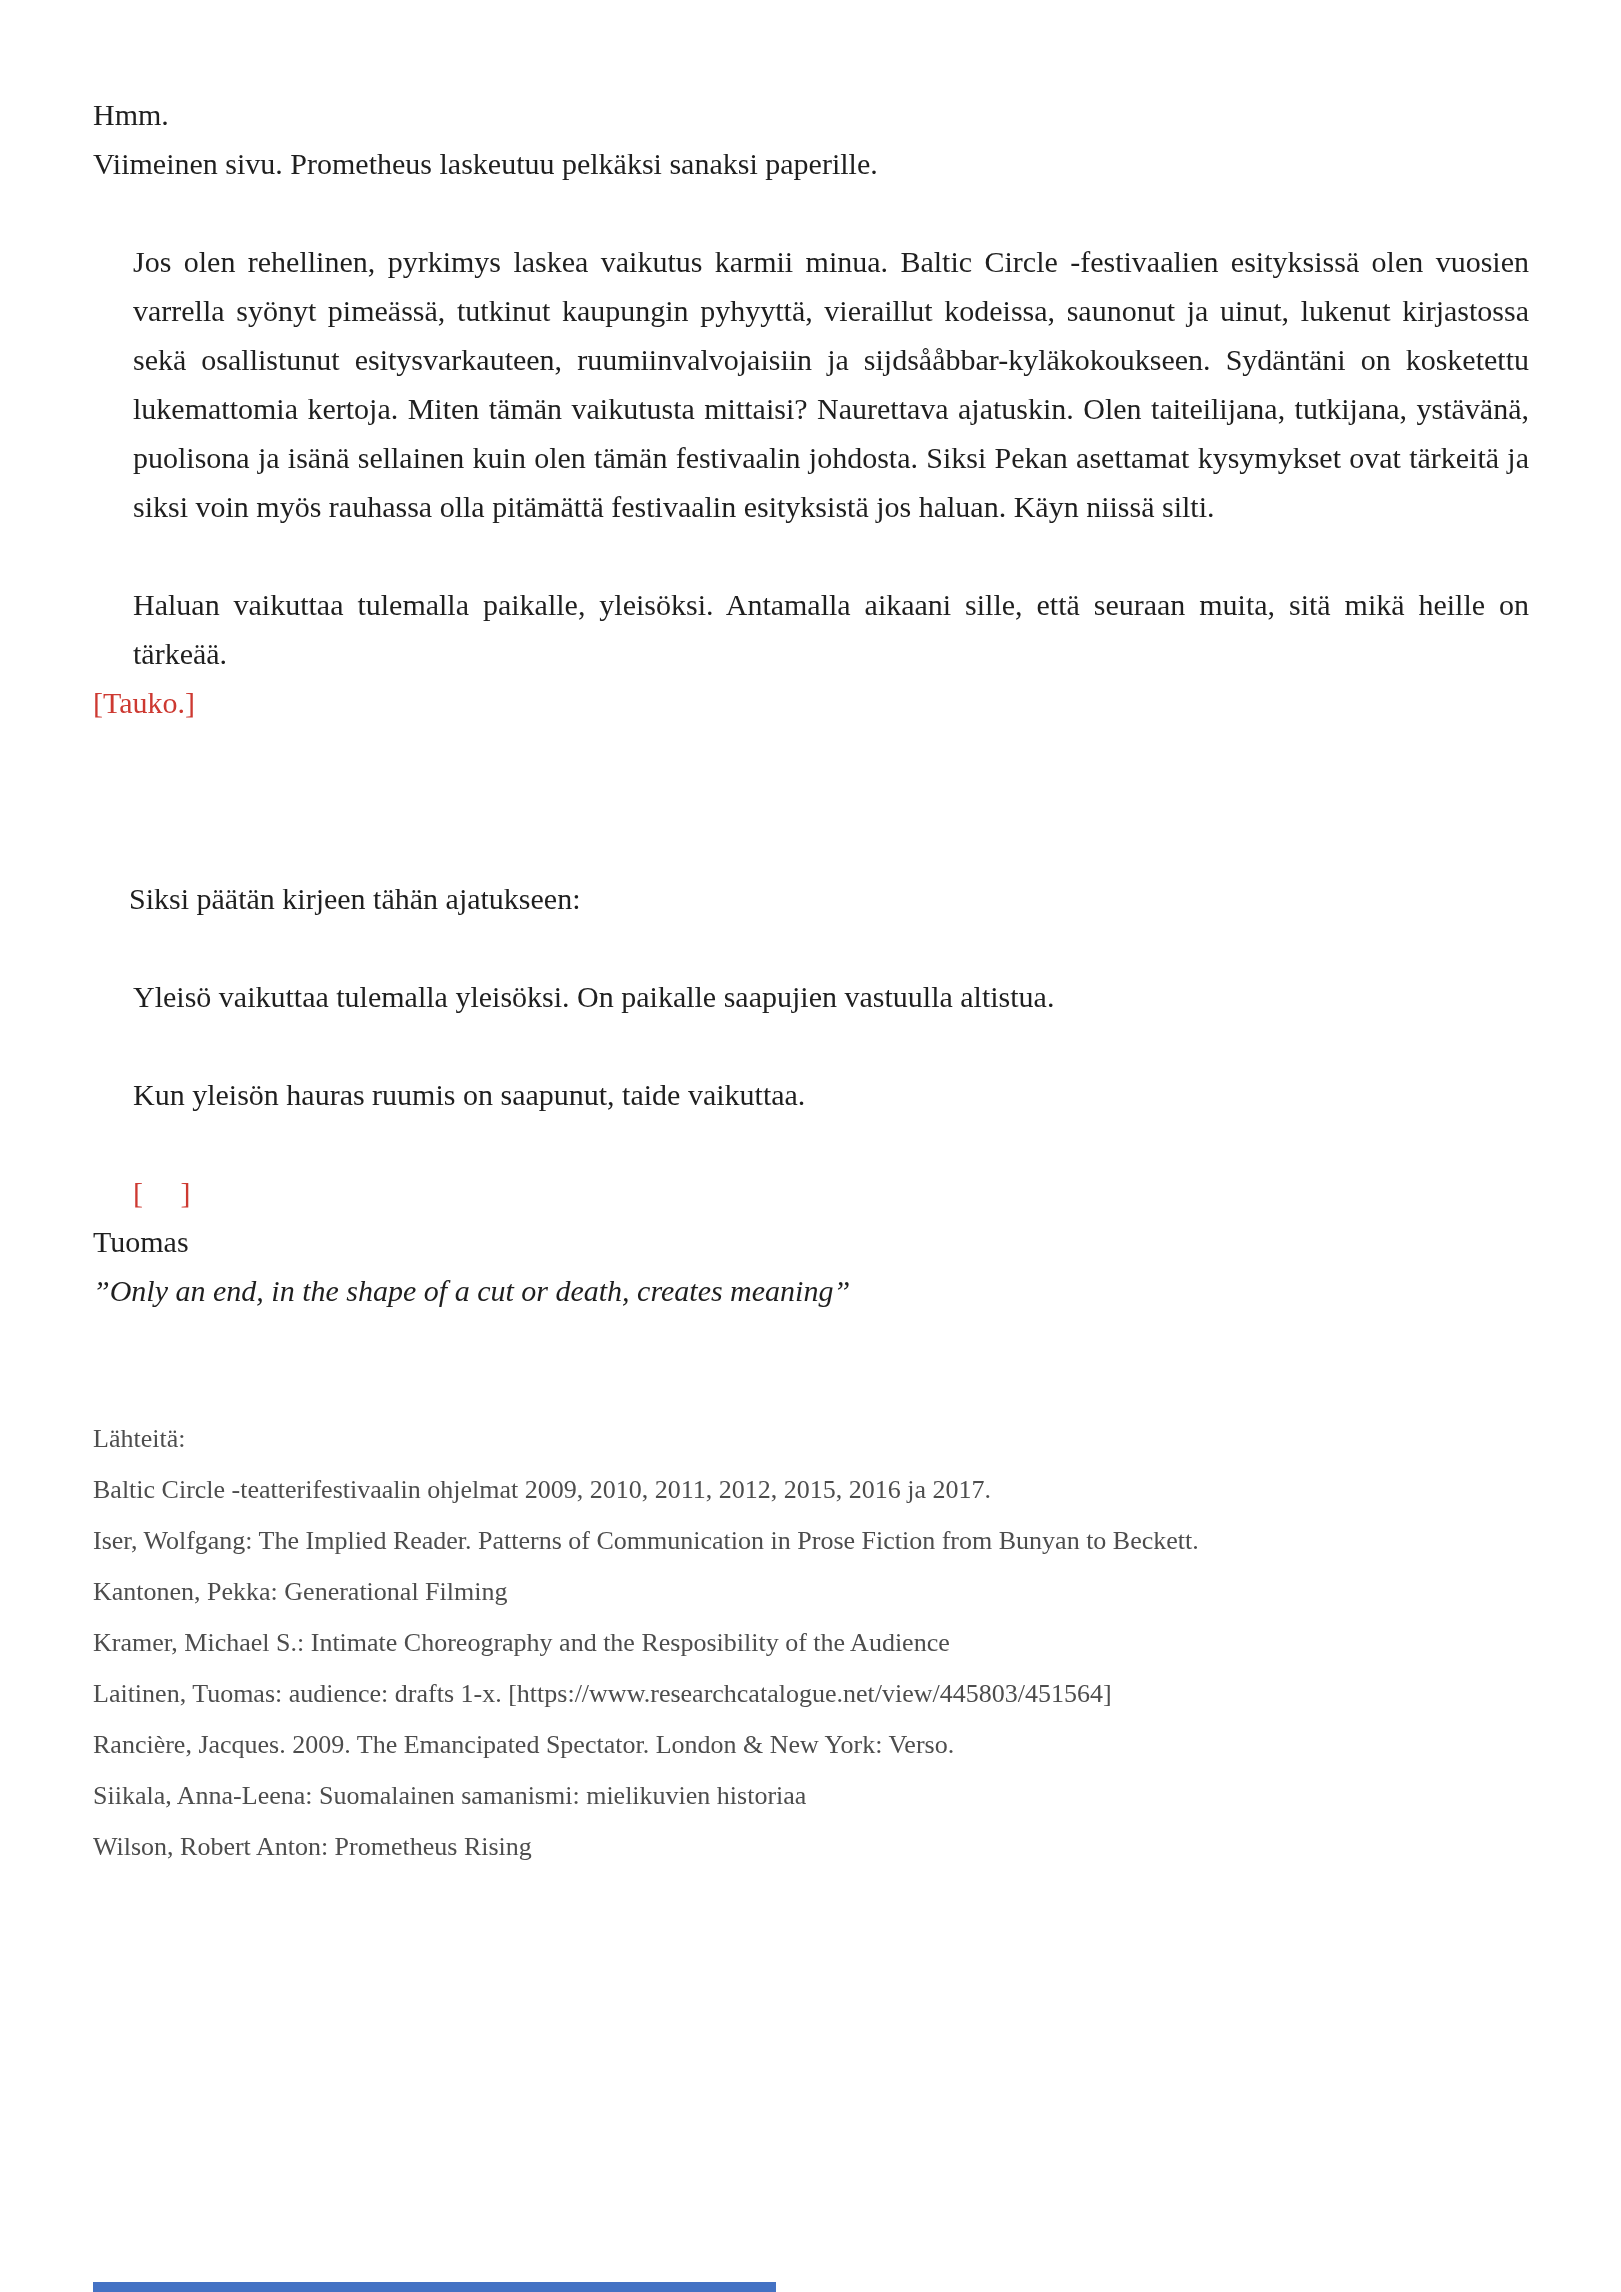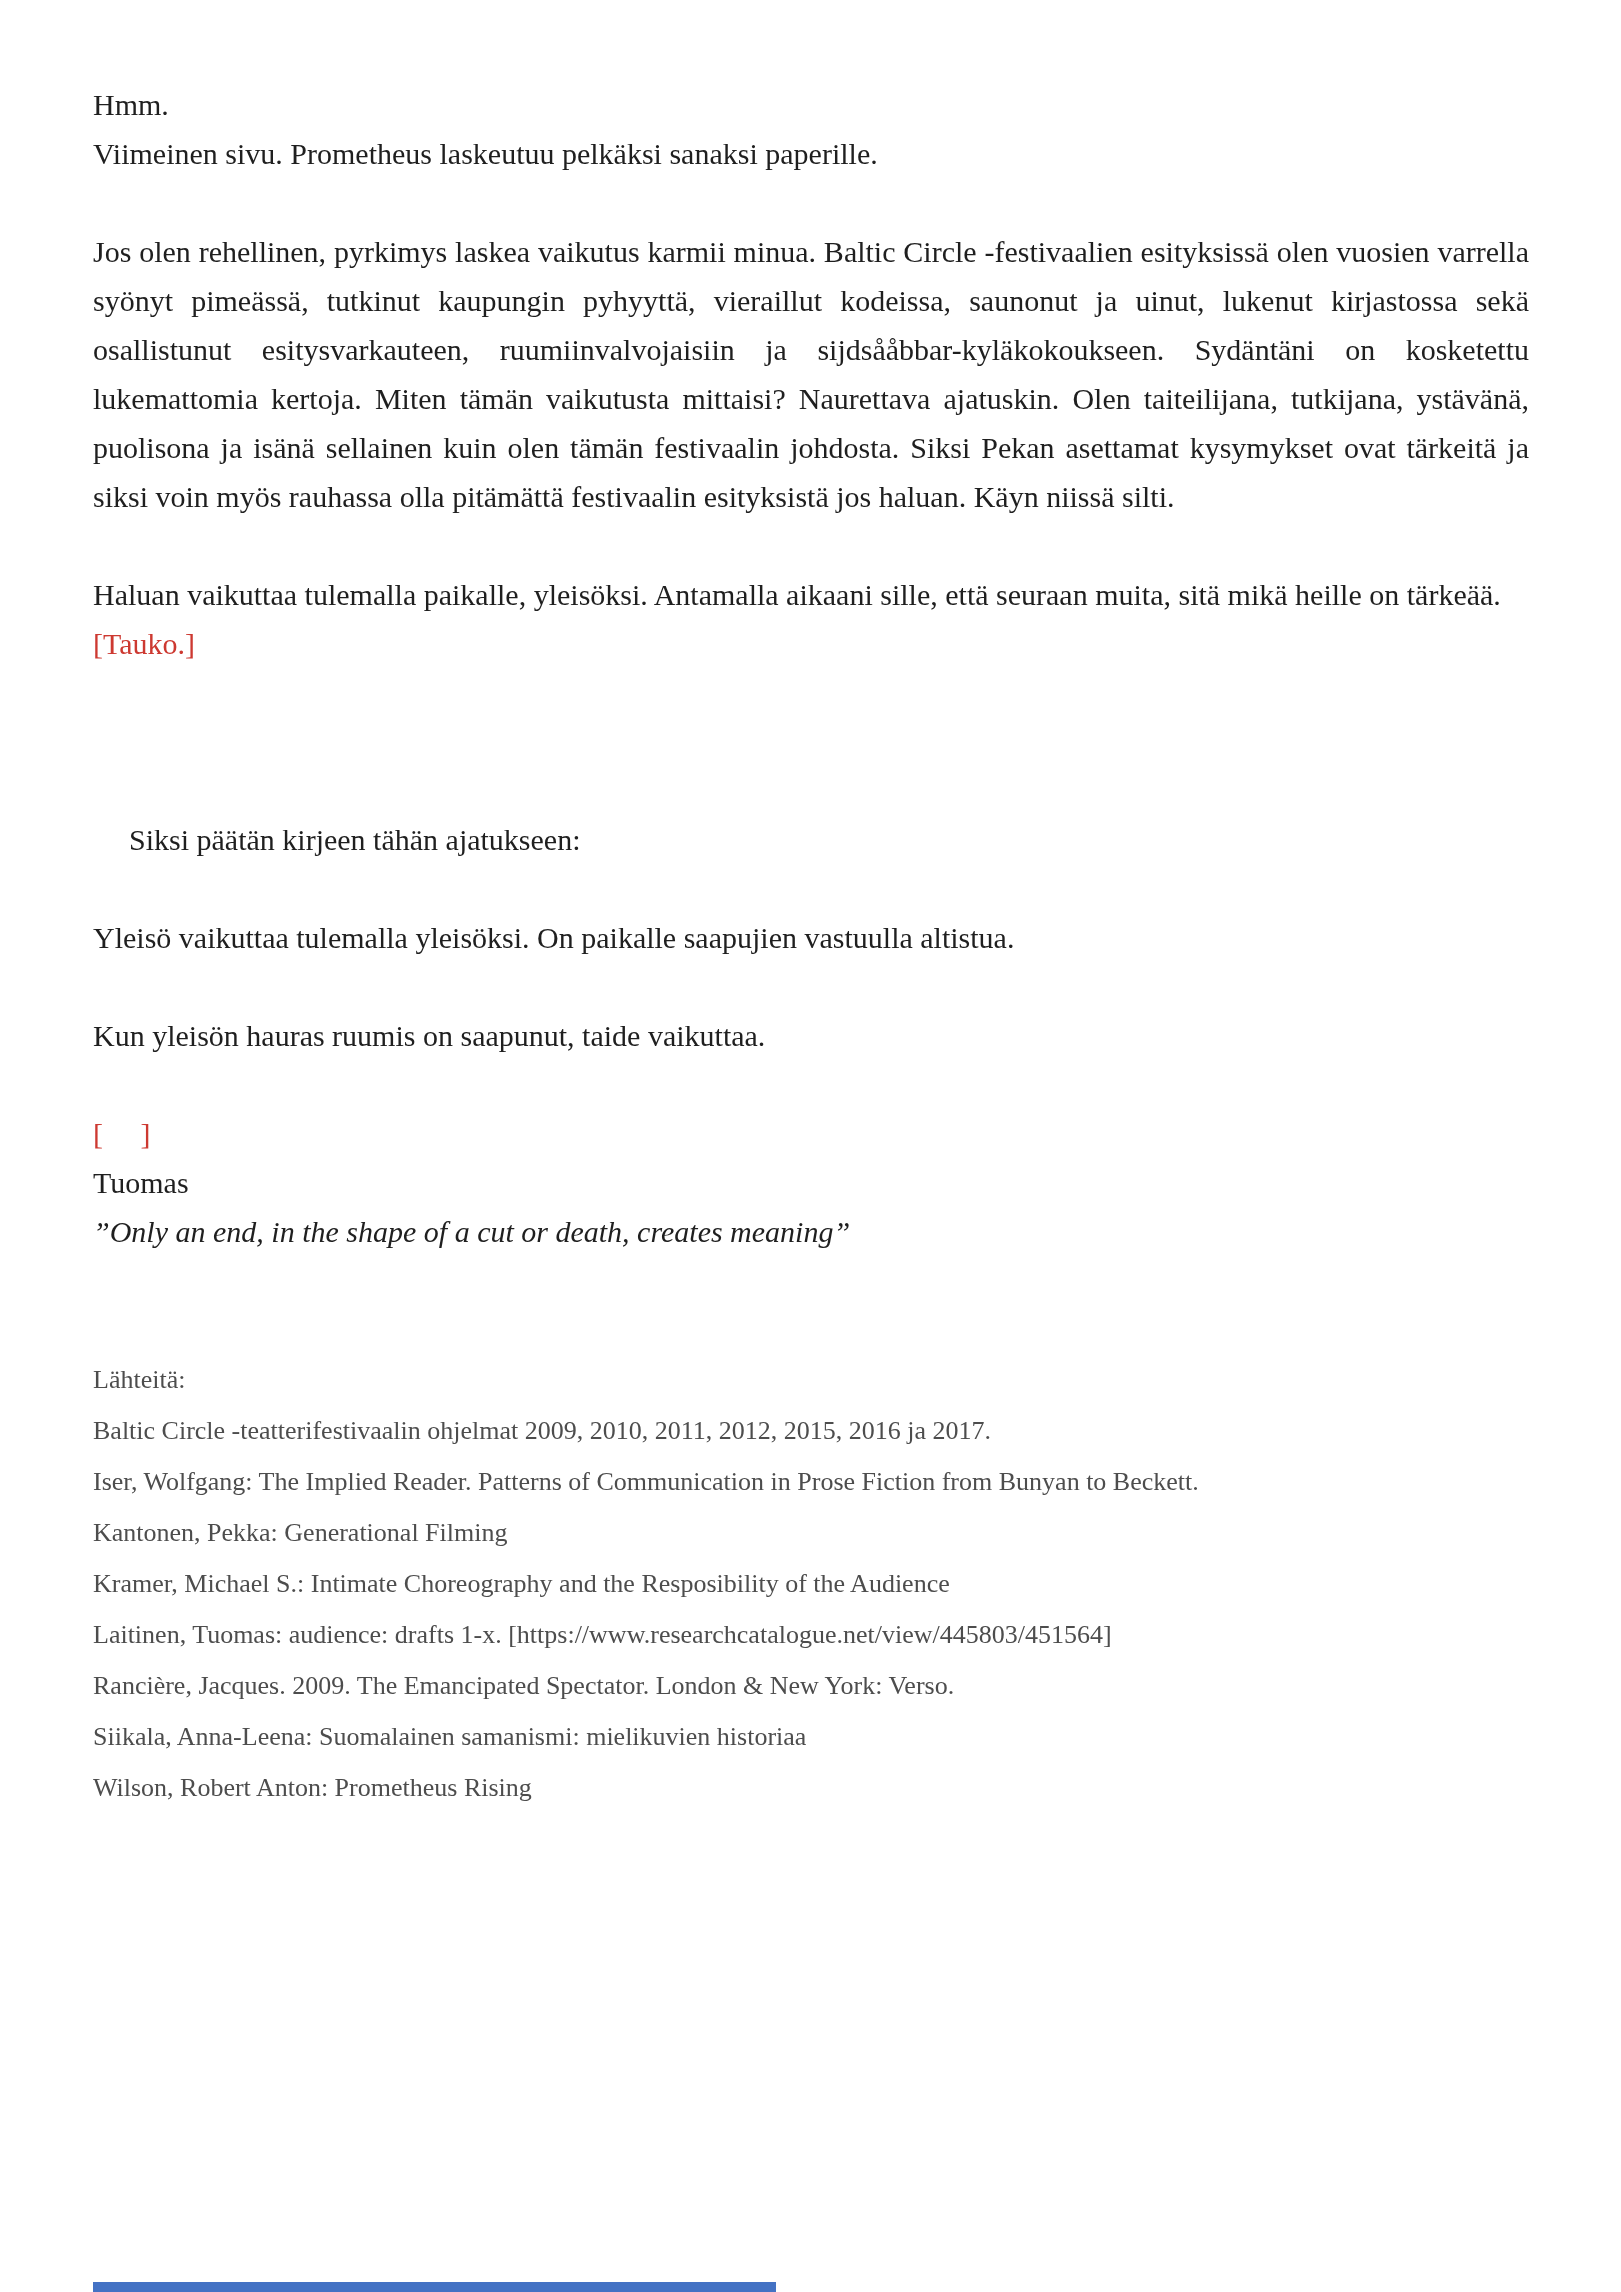--- a/index.html
+++ b/index.html
@@ -14,29 +14,29 @@
     width: 1621px;
     height: 2293px;
     background: var(--page-bg);
     font-family: "Liberation Serif", "DejaVu Serif", serif;
     position: relative;
     overflow: hidden;
   }
   .content {
     position: absolute;
     left: 93px;
-    top: 80px;
+    top: 90px;
     width: 1436px;
     color: var(--body-color);
     font-size: 30px;
     line-height: 49px;
   }
   p { margin: 0; }
   .justify { text-align: justify; }
-  .mt-1 { margin-top: 49px; }   
+  .mt-1 { margin-top: 49px; margin-left: 40px; }   
   .mt-2 { }  
   .mt-3 { margin-top: 147px; margin-left: 36px; }  
   .mt-sign { margin-top: 59px; }
   .red { color: var(--accent-red); }
   .pre { white-space: pre; }
   .italic { font-style: italic; }
   .refs {
     margin-top: 98px;
     color: var(--ref-color);
     font-size: 26px;

